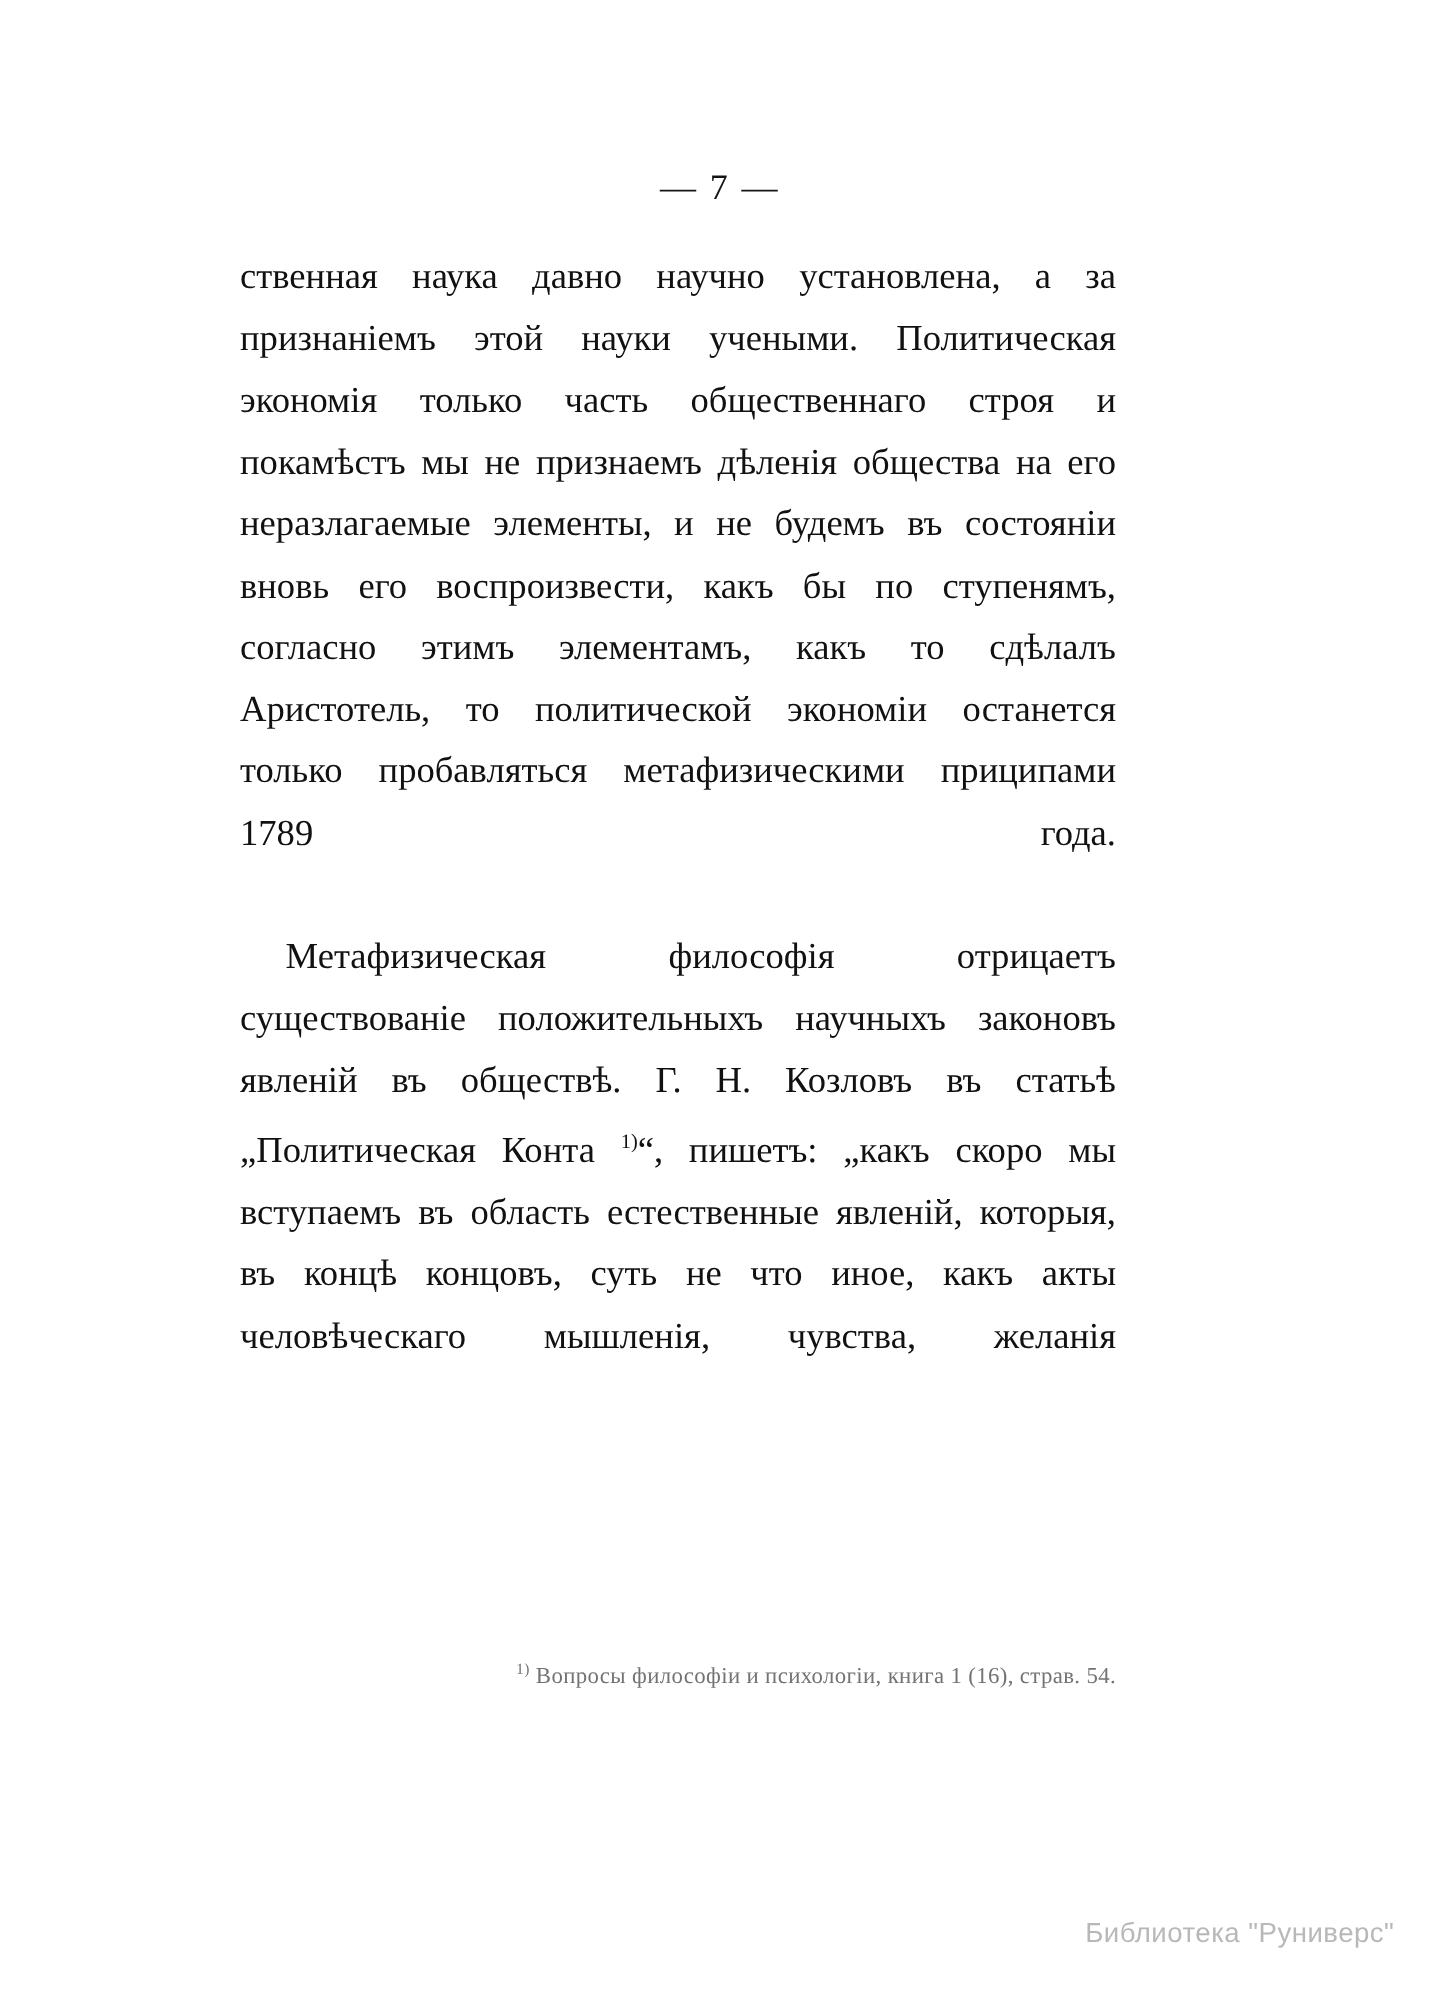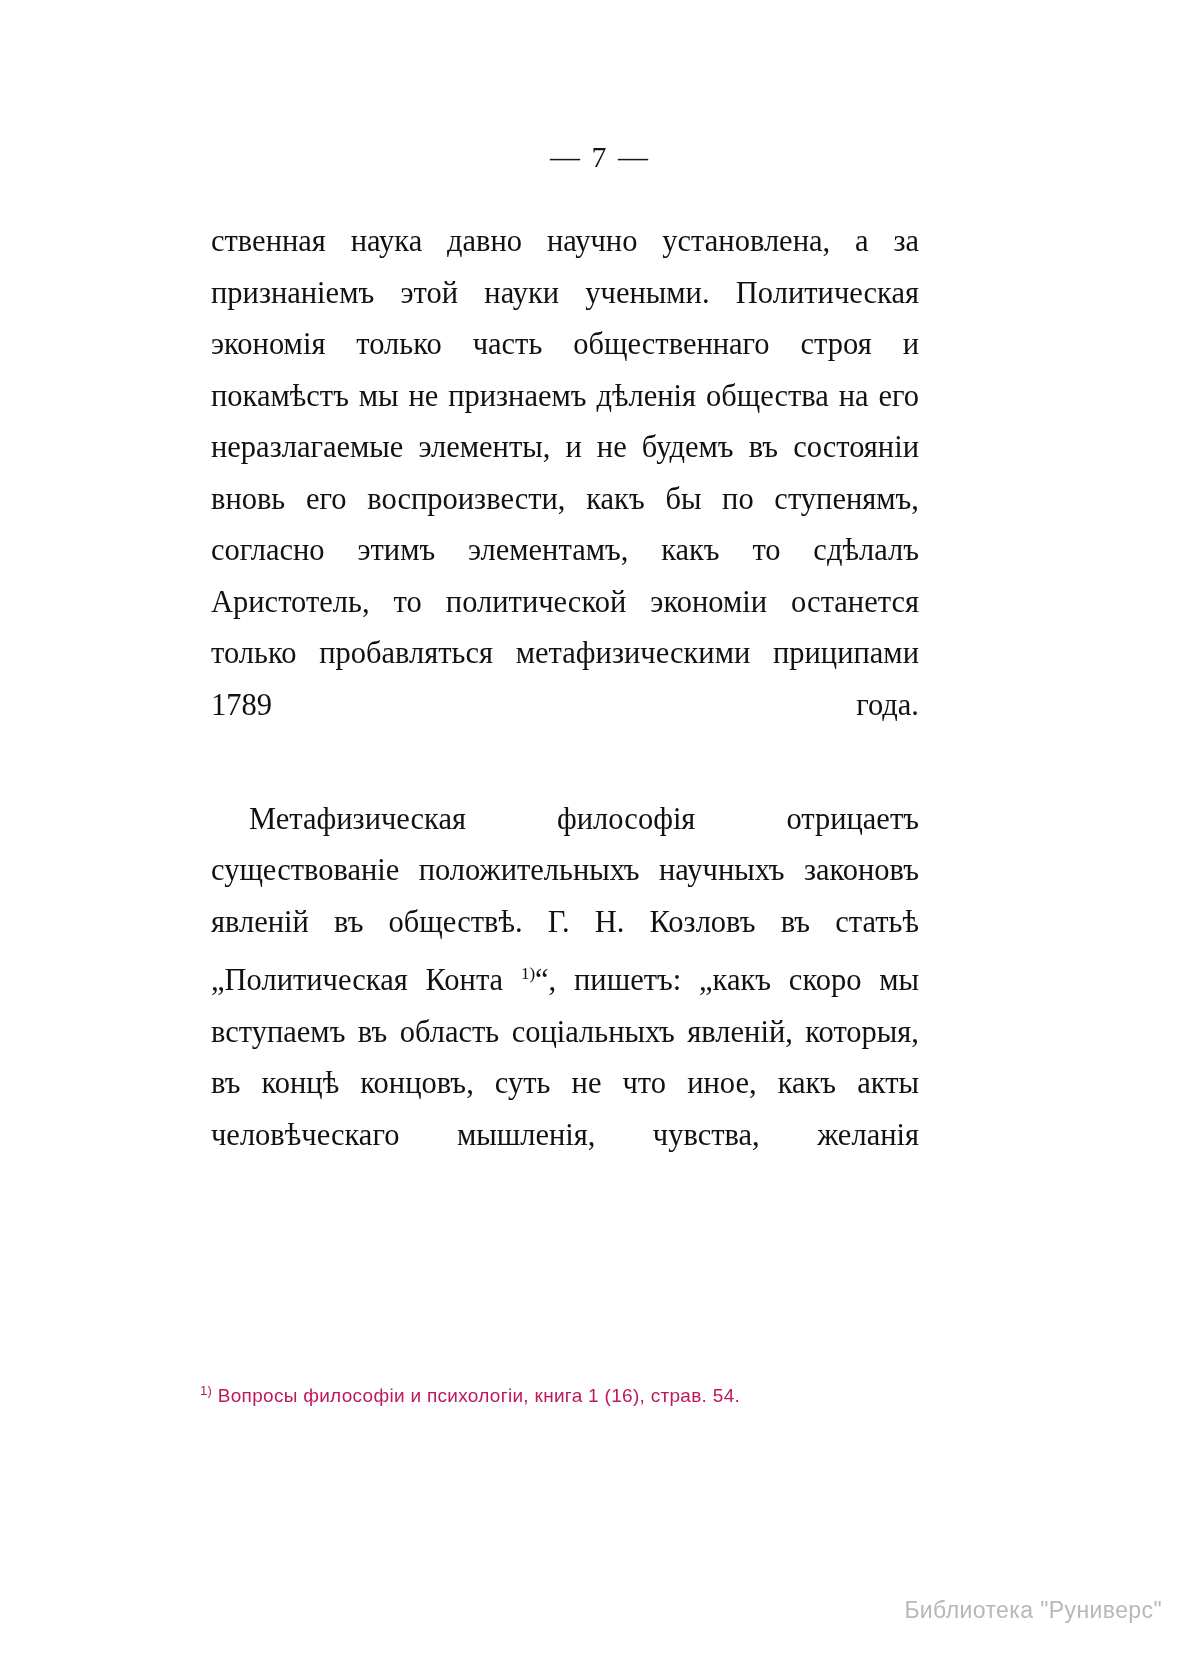--- a/index.html
+++ b/index.html
@@ -41,21 +41,21 @@
     width: 730px;
     font-size: 30.5px;
     line-height: 51.5px;
     text-align: justify;
     text-justify: inter-word;
     color: #111111;
     font-family: "Liberation Serif", serif;
   }
 
   .body-text p {
-    margin: 11px;
+    margin: 0;
     text-indent: 38px;
     text-align: justify;
   }
 
   .body-text p.no-indent {
     text-indent: 0;
   }
 
   
   .body-text p::after {
@@ -74,23 +74,23 @@
   }
 
   .footnote {
     position: absolute;
     top: 1378px;
     left: 200px;
     width: 730px;
     font-size: 19px;
     line-height: 26px;
     letter-spacing: 0.3px;
-    color: #be185d;
-    text-align: left;
-    font-family: Liberation Sans, sans-serif;
+    color: #737373;
+    text-align: right;
+    font-family: Liberation Serif, serif;
   }
 
   .footnote sup {
     font-size: 13px;
     vertical-align: super;
   }
 
   .watermark {
     position: absolute;
     right: 38px;
@@ -108,21 +108,21 @@
 </style>
 </head>
 <body>
 
 <div class="page">
 
   <div class="page-number">— 7 —</div>
 
   <div class="body-text">
     <p class="no-indent">ственная наука давно научно установлена, а за признаніемъ этой науки учеными. Политическая экономія только часть общественнаго строя и покамѣстъ мы не признаемъ дѣленія общества на его неразлагаемые элементы, и не будемъ въ состояніи вновь его воспроизвести, какъ бы по ступенямъ, согласно этимъ элементамъ, какъ то сдѣлалъ Аристотель, то политической экономіи останется только пробавляться метафизическими приципами 1789 года.</p>
-    <p><span>Метафизическая философія отрицаетъ существованіе положительныхъ научныхъ законовъ явленій въ обществѣ. Г. Н. Козловъ въ статьѣ „Политическая Конта </span><sup class="fn-ref">1)</sup><span>“, пишетъ: „какъ скоро мы вступаемъ въ область соціальныхъ явленій, которыя, въ концѣ концовъ, суть не что иное, какъ акты человѣческаго мышленія, чувства, желанія</span></p>
+    <p><span>Метафизическая философія отрицаетъ существованіе положительныхъ научныхъ законовъ явленій въ обществѣ. Г. Н. Козловъ въ статьѣ „Политическая Конта </span><sup class="fn-ref">1)</sup><span>“, пишетъ: „какъ скоро мы вступаемъ въ область естественные явленій, которыя, въ концѣ концовъ, суть не что иное, какъ акты человѣческаго мышленія, чувства, желанія</span></p>
   </div>
 
   <div class="footnote-rule"></div>
 
   <div class="footnote"><sup>1)</sup> <span>Вопросы философіи и психологіи, книга 1 (16), страв. 54.</span></div>
 
   <div class="watermark">Библиотека "Рунивеpc"</div>
 
 </div>
 

